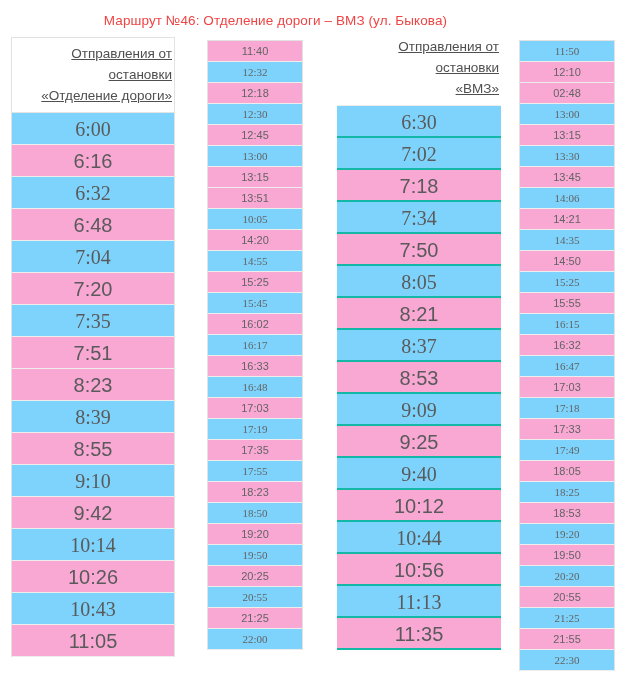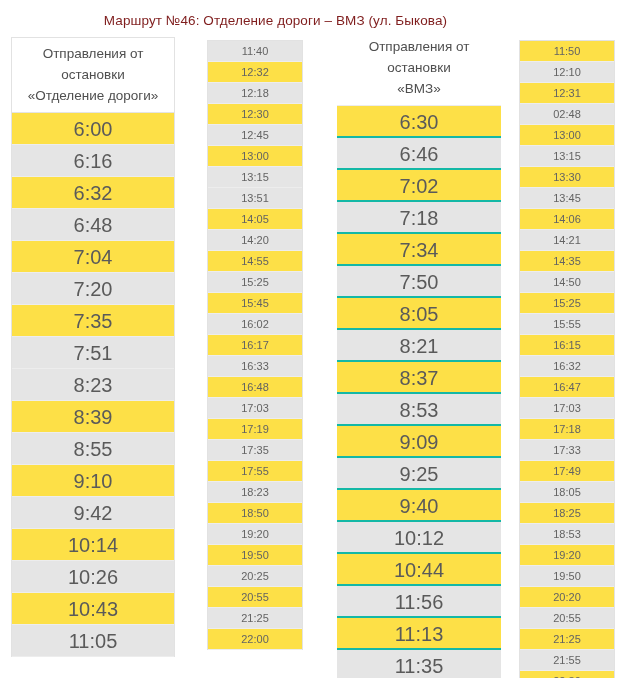--- a/index.html
+++ b/index.html
@@ -19,52 +19,53 @@
     width: 642px;
     height: 678px;
   }
   .title {
     position: absolute;
     top: 13px;
     left: 0;
     width: 551px;
     text-align: center;
     font-size: 13.5px;
-    color: #7f1d1d;
+    color: #ef4444;
     letter-spacing: 0.1px;
     white-space: nowrap;
   }
   
   .col {
     position: absolute;
     box-sizing: border-box;
   }
   .col.boxed {
     border: 1px solid #e2e2e2;
     border-bottom: none;
   }
   .col-header {
     box-sizing: border-box;
-    text-align: center;
+    text-align: right;
     color: #4f4f4f;
     border-bottom: 1px solid #e4e4e4;
+    text-decoration: underline;
   }
   .col.wide .col-header {
     font-size: 13.5px;
     line-height: 21px;
     padding: 5px 2px 6px 2px;
   }
   .row {
     box-sizing: border-box;
     text-align: center;
     white-space: nowrap;
     border-bottom: 1px solid #ededed;
   }
-  .row.alt { background: #fde047; }
-  .row.plain { background: #e5e5e5; }
+  .row.alt { background: #7dd3fc; font-family: Liberation Serif, serif; }
+  .row.plain { background: #f9a8d4; }
 
   
   .col.wide { width: 164px; }
   .col.wide .row {
     height: 32px;
     line-height: 32px;
     font-size: 20px;
     color: #5a5a5a;
   }
   
@@ -118,21 +119,21 @@
     </div>
   <div class="col narrow boxed" id="col-2">
       <div class="row plain">11:40</div>
       <div class="row alt">12:32</div>
       <div class="row plain">12:18</div>
       <div class="row alt">12:30</div>
       <div class="row plain">12:45</div>
       <div class="row alt">13:00</div>
       <div class="row plain">13:15</div>
       <div class="row plain">13:51</div>
-      <div class="row alt">14:05</div>
+      <div class="row alt">10:05</div>
       <div class="row plain">14:20</div>
       <div class="row alt">14:55</div>
       <div class="row plain">15:25</div>
       <div class="row alt">15:45</div>
       <div class="row plain">16:02</div>
       <div class="row alt">16:17</div>
       <div class="row plain">16:33</div>
       <div class="row alt">16:48</div>
       <div class="row plain">17:03</div>
       <div class="row alt">17:19</div>
@@ -147,42 +148,40 @@
       <div class="row plain">21:25</div>
       <div class="row alt">22:00</div>
     </div>
   <div class="col wide borderless" id="col-3">
       <div class="col-header">
         <div>Отправления от</div>
         <div>остановки</div>
         <div>«ВМЗ»</div>
       </div>
       <div class="row alt">6:30</div>
-      <div class="row plain">6:46</div>
       <div class="row alt">7:02</div>
       <div class="row plain">7:18</div>
       <div class="row alt">7:34</div>
       <div class="row plain">7:50</div>
       <div class="row alt">8:05</div>
       <div class="row plain">8:21</div>
       <div class="row alt">8:37</div>
       <div class="row plain">8:53</div>
       <div class="row alt">9:09</div>
       <div class="row plain">9:25</div>
       <div class="row alt">9:40</div>
       <div class="row plain">10:12</div>
       <div class="row alt">10:44</div>
-      <div class="row plain">11:56</div>
+      <div class="row plain">10:56</div>
       <div class="row alt">11:13</div>
       <div class="row plain">11:35</div>
     </div>
   <div class="col narrow boxed" id="col-4">
       <div class="row alt">11:50</div>
       <div class="row plain">12:10</div>
-      <div class="row alt">12:31</div>
       <div class="row plain">02:48</div>
       <div class="row alt">13:00</div>
       <div class="row plain">13:15</div>
       <div class="row alt">13:30</div>
       <div class="row plain">13:45</div>
       <div class="row alt">14:06</div>
       <div class="row plain">14:21</div>
       <div class="row alt">14:35</div>
       <div class="row plain">14:50</div>
       <div class="row alt">15:25</div>

